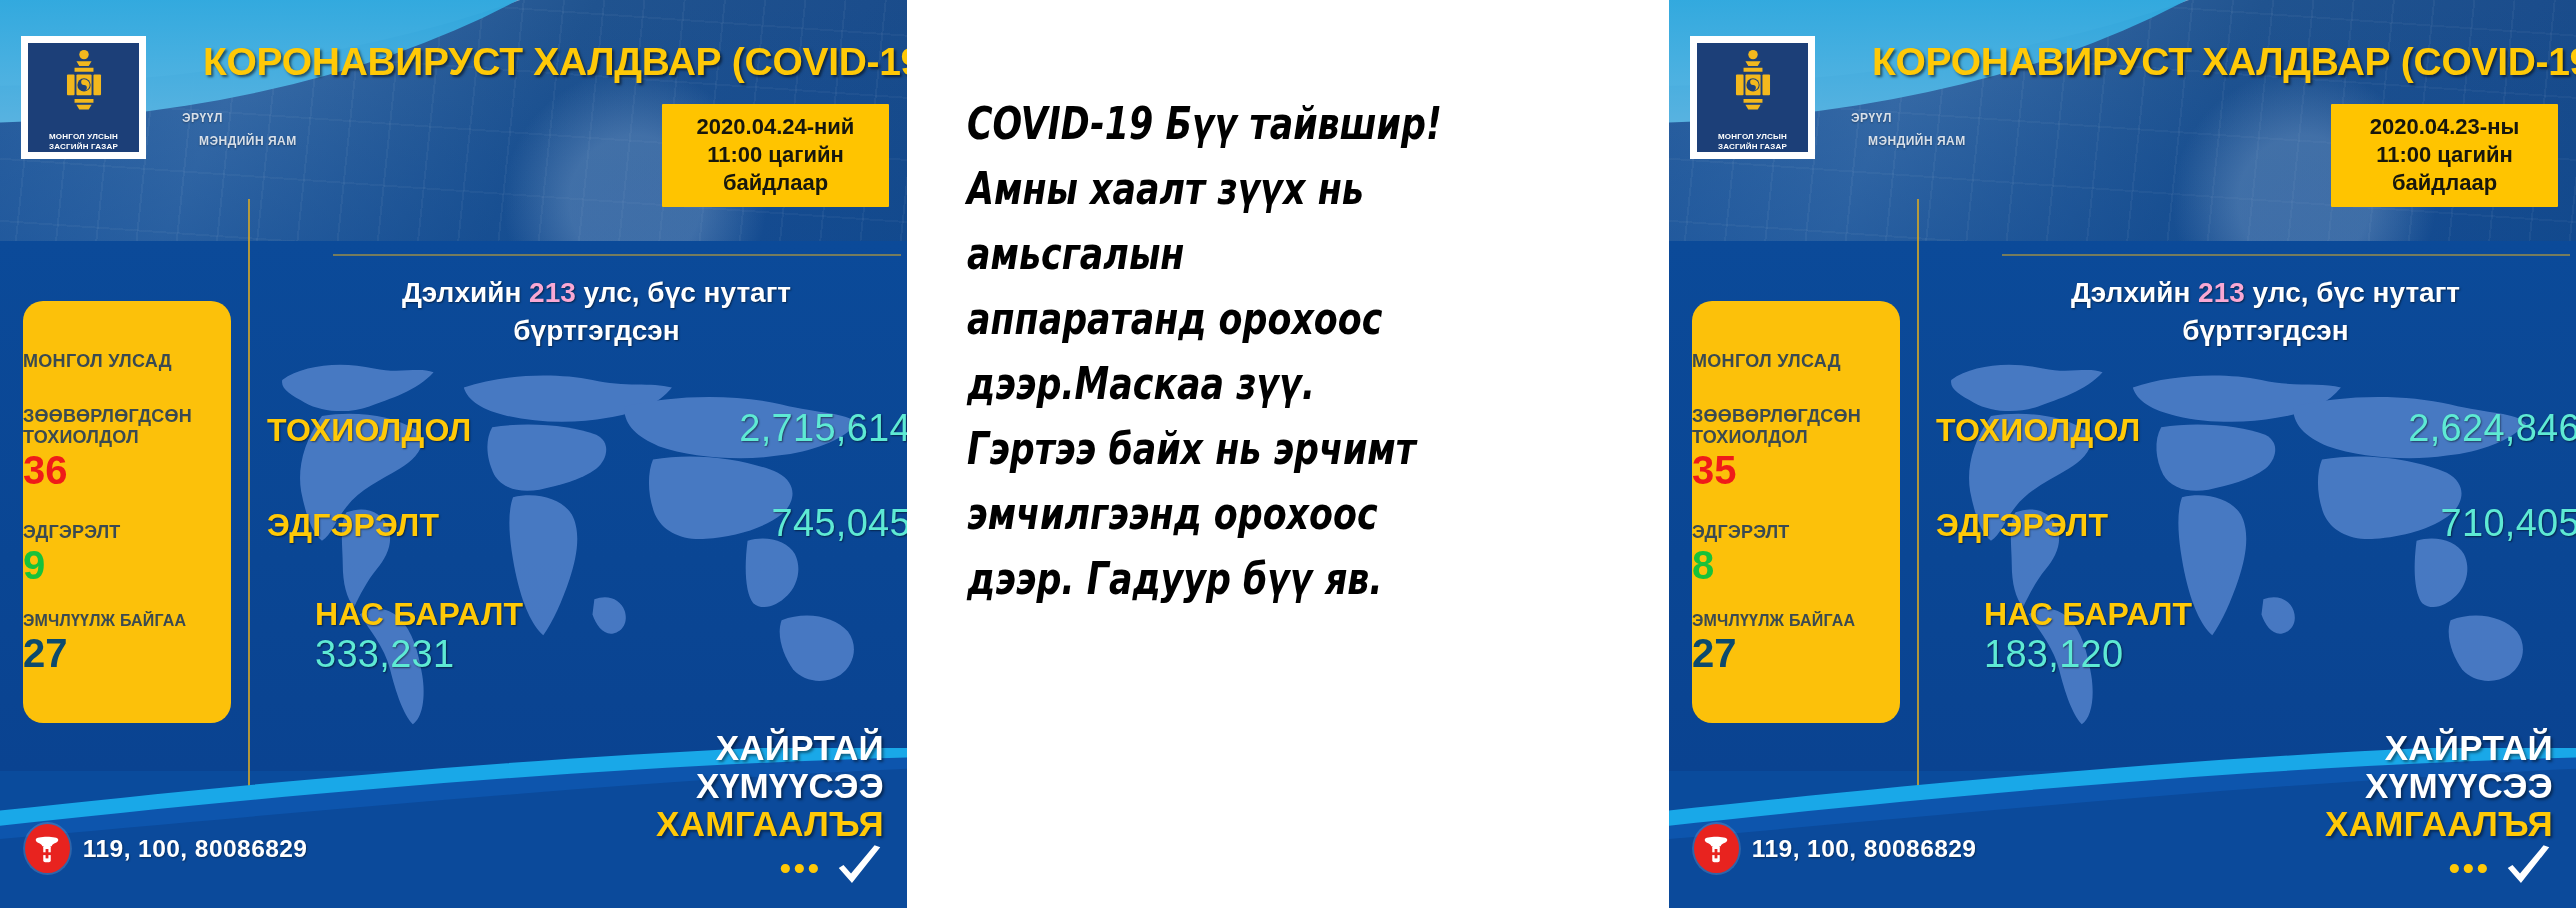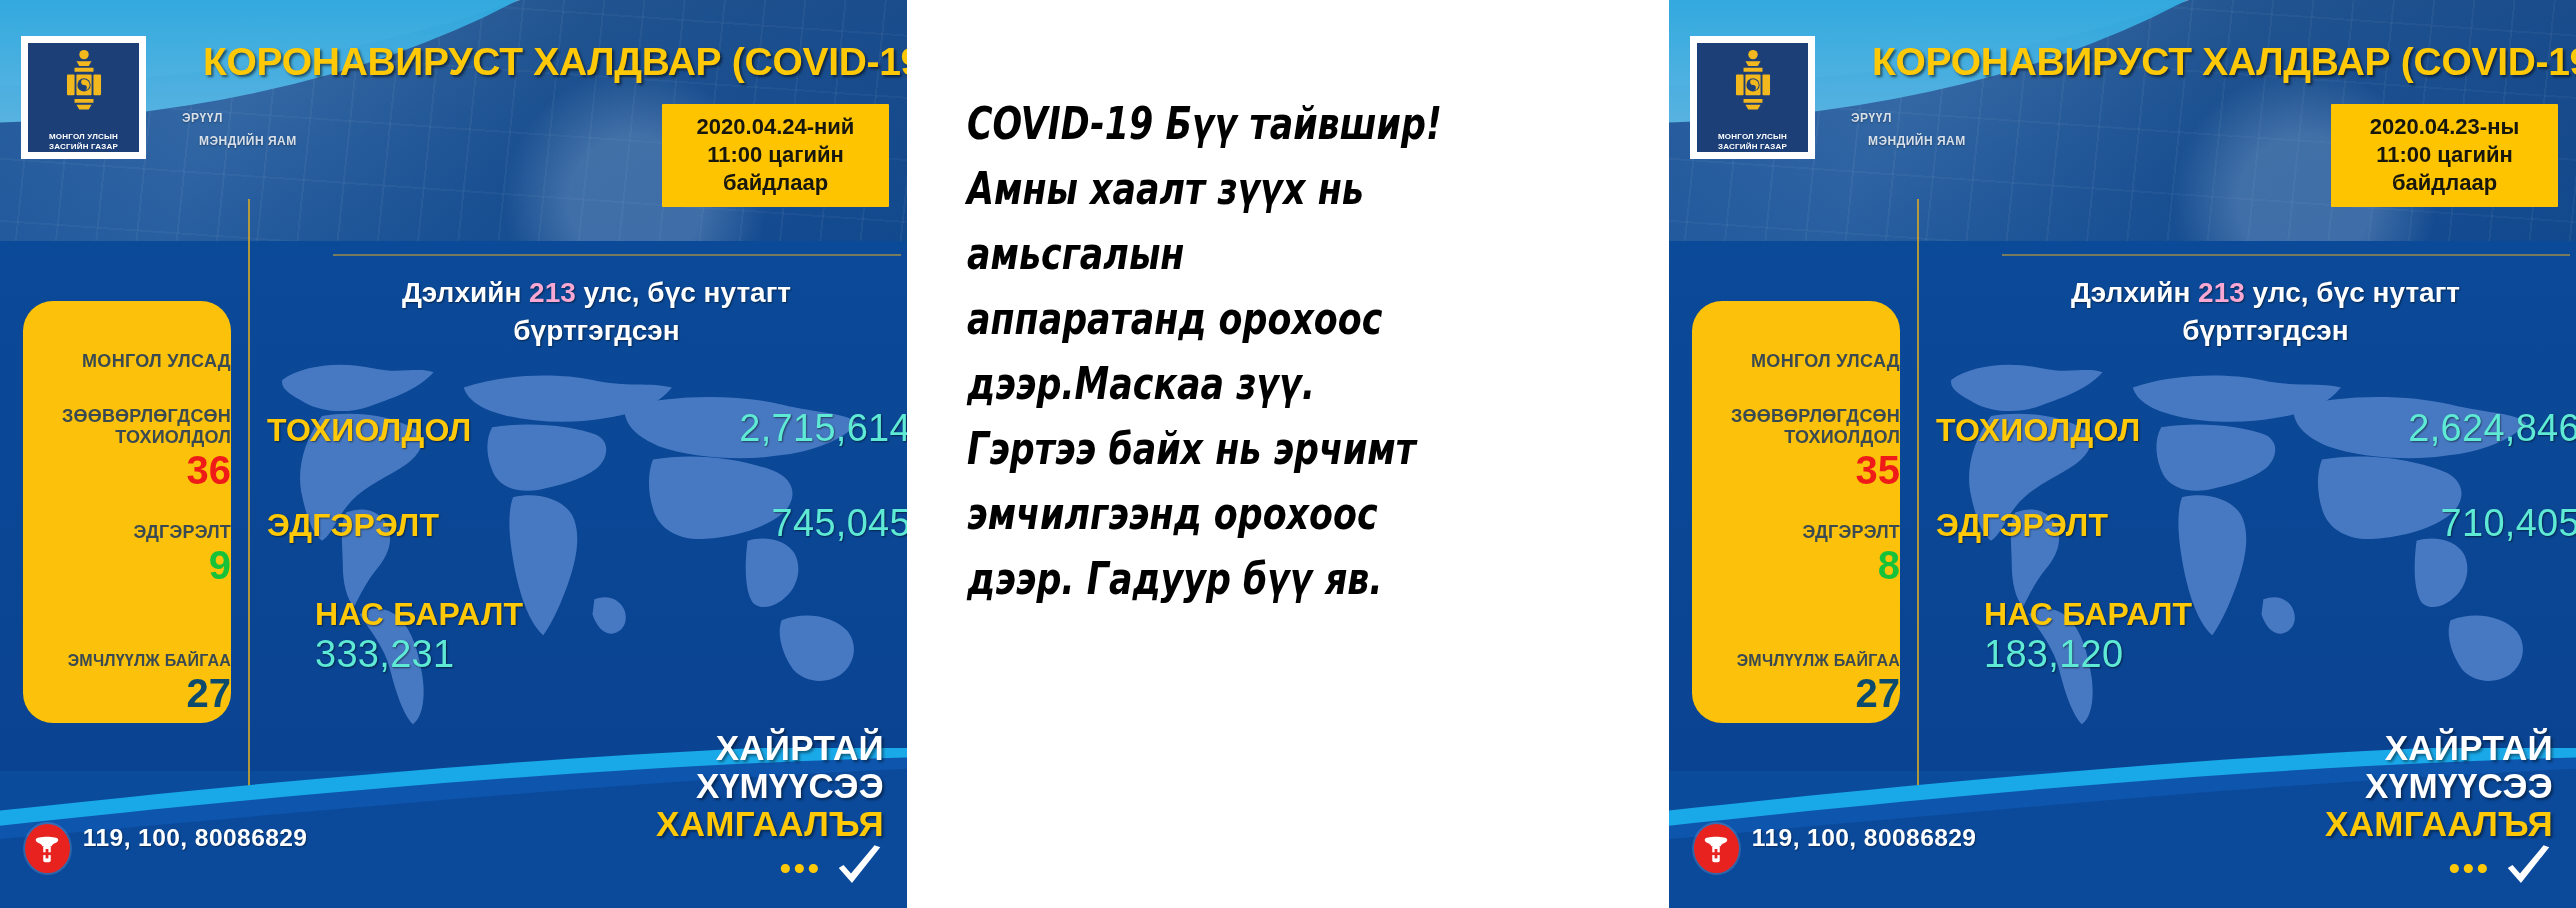--- a/index.html
+++ b/index.html
@@ -91,27 +91,27 @@
     color:#17170d; font-size:22px; font-weight:bold; line-height:28px; text-align:center;
   }
 
   
   .vline{ position:absolute; left:248px; top:199px; width:1.9px; height:634px; background:#cfa52b; opacity:.85; }
   .hline{ position:absolute; left:333px; top:254px; width:568px; height:1.9px; background:#cfa52b; opacity:.55; }
 
   
   .ycard{
     position:absolute; left:23px; top:301px; width:208px; height:422px;
-    background:#fcc10a; border-radius:30px;
-    display:flex; flex-direction:column; align-items:flex-end; justify-content:flex-start;
+    background:#fcc10a; border-radius:20px;
+    display:flex; flex-direction:column; align-items:flex-start; justify-content:flex-start;
     padding-top:49px; text-align:center;
   }
   .ycard .hd{ color:#3a4a52; font-size:18px; font-weight:bold; letter-spacing:0.3px; line-height:22px; }
   .ycard .lbl{ color:#3a4a52; font-size:18px; font-weight:bold; letter-spacing:0.2px; line-height:21px; }
-  .ycard .lbl.sm{ font-size:16px;margin-top:40px; }
+  .ycard .lbl.sm{ font-size:16px; }
   .ycard .num{ font-size:40px; font-weight:bold; line-height:44px; }
   .ycard .num.red{ color:#ef1b19; }
   .ycard .num.green{ color:#17c23b; }
   .ycard .num.blue{ color:#0c4a6e; }
   .gap-a{ height:34px; } .gap-b{ height:30px; } .gap-c{ height:23px; }
 
   
   .wstat-head{
     position:absolute; left:284px; top:274px; width:625px;
     color:#ffffff; font-size:28px; font-weight:bold; line-height:38px; text-align:center;
@@ -129,21 +129,21 @@
   .wrow.r2{ top:502px; }
   .wrow.r3{ top:596px;flex-direction:column; }
 
   
   .botwave{
     position:absolute; left:0; bottom:0; width:100%; height:161px; overflow:hidden;
   }
   .botwave svg{ position:absolute; left:0; top:0; width:100%; height:100%; }
 
   .phone{
-    position:absolute; left:24.6px; bottom:36px; display:flex; align-items:flex-start; gap:13.2px;
+    position:absolute; left:24.6px; bottom:36px; display:flex; align-items:center; gap:13.2px;
   }
   .phone-ico{
     width:45px; height:49px; border-radius:50%;
     background:#e8231f; display:flex; align-items:center; justify-content:center;
     box-shadow:0 0 0 1.9px rgba(255,255,255,.15);
   }
   .phone-num{ color:#ffffff; font-size:24.6px; font-weight:bold; letter-spacing:0.4px; text-shadow:0.9px 0.9px 1.9px rgba(0,0,0,.4); }
 
   .slogan{
     position:absolute; right:23px; bottom:17px; width:322px; text-align:right;

